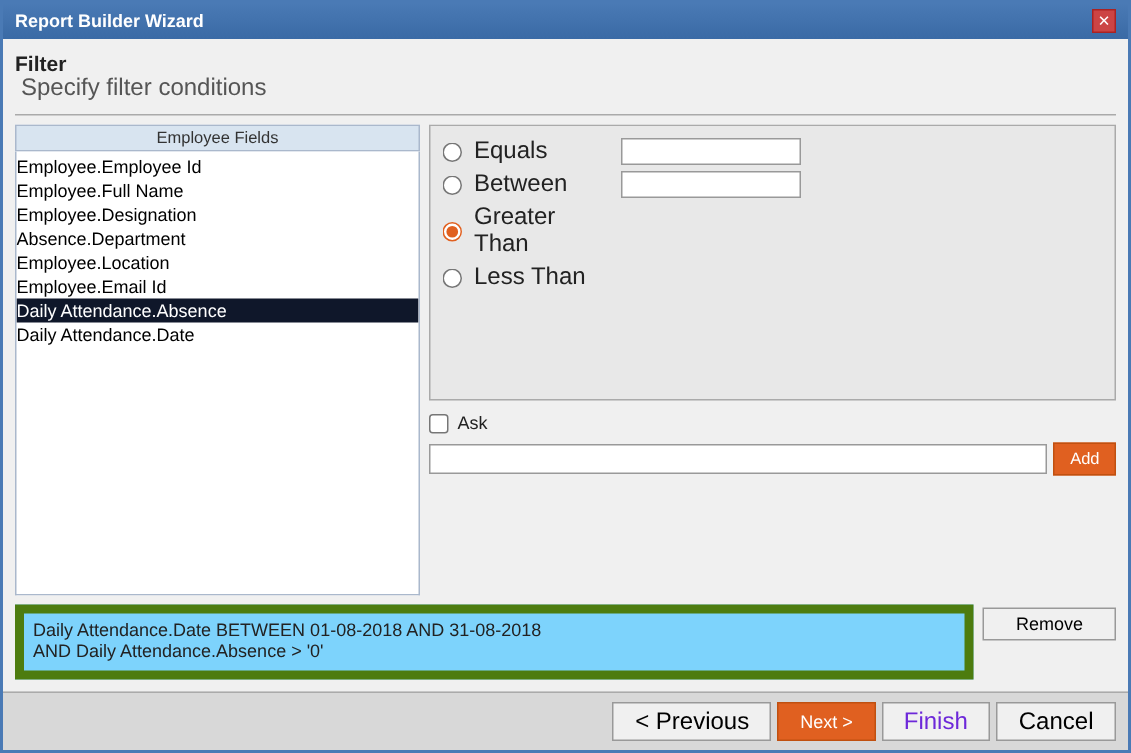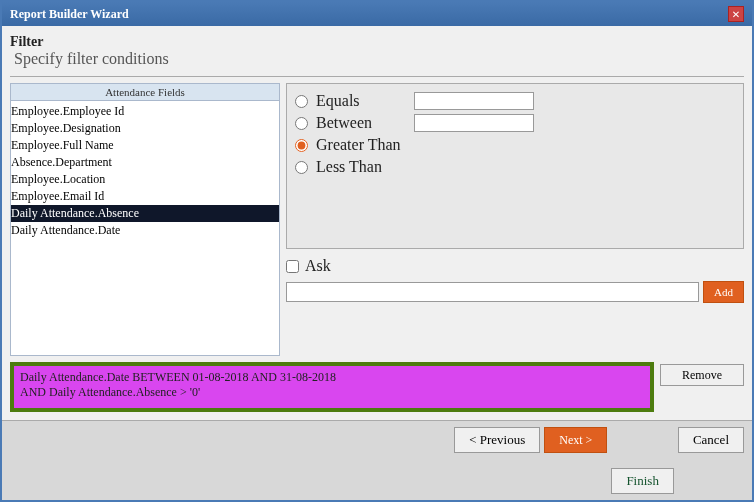--- a/index.html
+++ b/index.html
@@ -1,15 +1,15 @@
 <!DOCTYPE html>
 <html><head>
   <meta charset="utf-8">
   <style>
-    * { box-sizing: border-box; margin: 0; padding: 0; font-family: Liberation Serif, serif; font-size: 12px; }
+    * { box-sizing: border-box; margin: 0; padding: 0; font-family: Liberation Sans, sans-serif; font-size: 12px; }
 
     body {
       background: #6b8cba;
       display: flex;
       justify-content: center;
       align-items: center;
       width: 754px;
       height: 502px;
       overflow: hidden;
     }
@@ -178,21 +178,21 @@
       align-items: center;
       gap: 6px;
       margin-top: 4px;
     }
 
     .ask-row input[type="checkbox"] {
       margin: 0;
     }
 
     .ask-label {
-      font-size: 16px;
+      font-size: 12px;
       color: #222;
     }
 
     .add-row {
       display: flex;
       align-items: center;
       gap: 4px;
       margin-top: 2px;
     }
 
@@ -215,22 +215,22 @@
       height: 22px;
       white-space: nowrap;
     }
 
     .bottom-area {
       margin-top: 6px;
       flex-shrink: 0;
     }
 
     .filter-result-box {
-      border: 4px solid #4d7c0f;
-      background: #d946ef;
+      border: 6px solid #4d7c0f;
+      background: #7dd3fc;
       padding: 4px 6px;
       min-height: 50px;
       font-size: 11px;
       color: #222;
       flex: 1;
     }
 
     .bottom-main {
       display: flex;
       gap: 6px;
@@ -260,39 +260,38 @@
       display: flex;
       justify-content: flex-end;
       gap: 4px;
       flex-shrink: 0;
     }
 
     .btn-footer {
       background: #f0f0f0;
       border: 1px solid #999;
       padding: 4px 14px;
-      font-size: 13px;
+      font-size: 16px;
       cursor: pointer;
       height: 26px;
     }
 
     .btn-next {
       background: #e06020;
       color: white;
       border: 1px solid #c05010;
       padding: 4px 14px;
       font-size: 12px;
       cursor: pointer;
       height: 26px;
     }
 
     .btn-footer:disabled {
-      color: #14532d;
+      color: #6d28d9;
       cursor: default;
-      margin-top: 41px;
     }
   </style>
 </head>
 <body>
 
 <div class="window">
   <div class="title-bar">
     <span class="title-bar-text">Report Builder Wizard</span>
     <button class="title-bar-close">✕</button>
   </div>
@@ -301,26 +300,26 @@
     <div class="section-header">
       <span class="section-title">Filter</span>
       <br>
       <span class="section-subtitle">Specify filter conditions</span>
     </div>
     <div class="divider"></div>
 
     <div class="main-area">
 
       <div class="left-panel">
-        <div class="fields-label">Attendance Fields</div>
+        <div class="fields-label">Employee Fields</div>
         <div class="fields-list">
 
         <div class="field-item">Employee.Employee Id</div>
+            <div class="field-item">Employee.Full Name</div>
             <div class="field-item">Employee.Designation</div>
-            <div class="field-item">Employee.Full Name</div>
             <div class="field-item">Absence.Department</div>
             <div class="field-item">Employee.Location</div>
             <div class="field-item">Employee.Email Id</div>
             <div class="field-item selected">Daily Attendance.Absence</div>
             <div class="field-item">Daily Attendance.Date</div>
           </div>
       </div>
 
       <div class="right-panel">
         <div class="filter-options">

